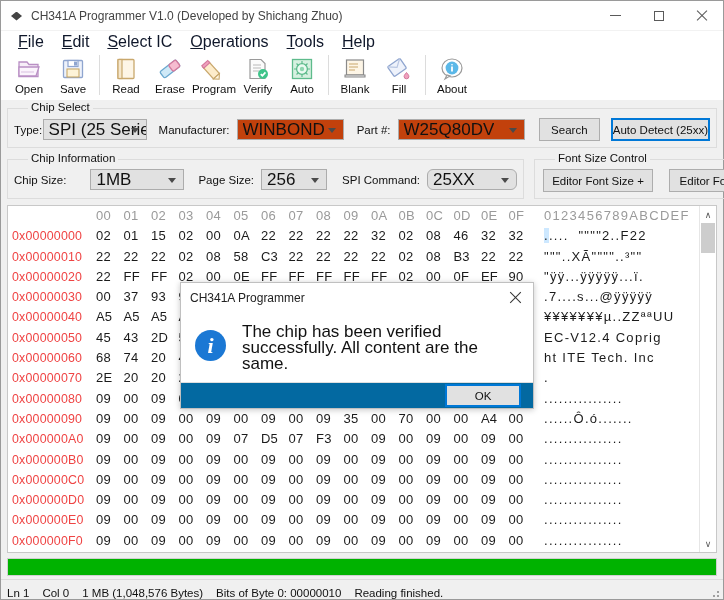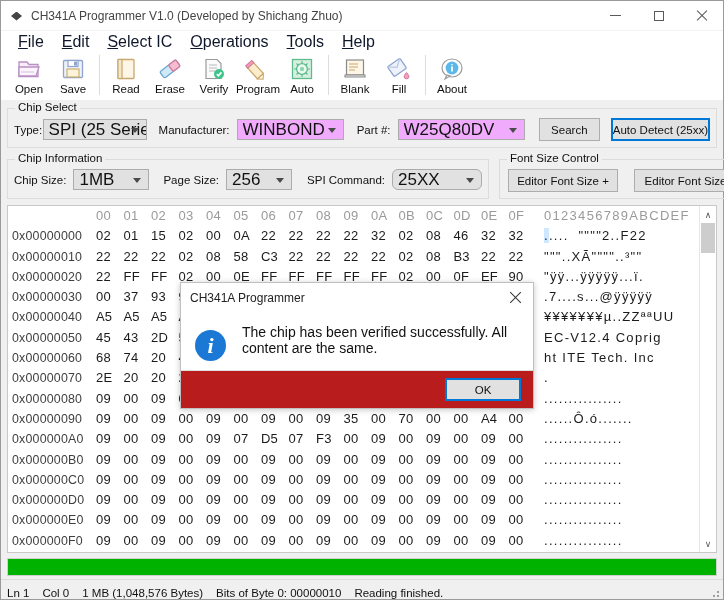--- a/index.html
+++ b/index.html
@@ -109,21 +109,21 @@
   .tbtn .lbl { font-size: 11.5px; color: #111; margin-top: 1px; }
 
   
   .groupbox {
     position: relative;
     border: 1px solid #dcdcdc;
     margin: 0;
   }
   .groupbox > .gb-title {
     position: absolute;
-    top: -8px; left: 7px;
+    top: -8px; left: 20px;
     background: #f0f0f0;
     padding: 0 3px;
     font-size: 11.5px;
     color: #111;
   }
   .section { padding: 0 6px; background: #f0f0f0; }
 
   .row { display: flex; align-items: center; }
   .lbl-static { font-size: 11.5px; color: #111; white-space: nowrap; }
 
@@ -132,21 +132,21 @@
     height: 21px;
     background: #e1e1e1;
     border: 1px solid #acacac;
     display: flex;
     align-items: center;
     position: relative;
     font-size: 17px;
     color: #111;
     padding-left: 5px;
   }
-  .combo.light { background: #f0abfc; }
+  .combo.light { background: #c2410c; }
   .combo .arrow {
     position: absolute; right: 7px; top: 50%;
     margin-top: -2px;
     width: 0; height: 0;
     border-left: 4px solid transparent;
     border-right: 4px solid transparent;
     border-top: 5px solid #4a4a4a;
   }
   .combo .ctext { overflow: hidden; white-space: nowrap; }
 
@@ -184,21 +184,21 @@
 
   .hdr-row, .data-row {
     height: 20.3px;
     line-height: 20.3px;
     font-size: 13px;
     white-space: nowrap;
     letter-spacing: 0.2px;
   }
   .hdr-row { color: #9a9a9a; }
   .data-row { color: #1b1b1b; }
-  .col-offsets .data-row { color: #404040; font-size: 12.4px; }
+  .col-offsets .data-row { color: #ef4444; font-size: 12.4px; }
   .hexcell { display: inline-block; width: 27.5px; text-align: left; }
   .col-hex .hdr-row .hexcell { color: #9a9a9a; }
   .ascii-row {
     height: 20.3px; line-height: 20.3px;
     font-size: 13px;
     letter-spacing: 1.3px;
     color: #1b1b1b;
     white-space: pre;
   }
   .ascii-hdr { color: #9a9a9a; letter-spacing: 1.3px; }
@@ -300,29 +300,29 @@
     color: #ffffff;
     font-family: "Liberation Serif", serif;
     font-style: italic;
     font-weight: bold;
     font-size: 22px;
     display: flex; align-items: center; justify-content: center;
     margin-top: 6px;
   }
   .dlg-msg {
     margin-left: 16px;
-    font-size: 14px;
+    font-size: 17px;
     color: #111;
     line-height: 16px;
     max-width: 268px;
   }
   .dlg-footer {
-    height: 38px;
-    flex: none;
-    background: #b91c1c;
+    height: 26px;
+    flex: none;
+    background: #0369a1;
     border-top: 1px solid #dfdfdf;
     display: flex;
     align-items: center;
     justify-content: flex-end;
     padding-right: 12px;
   }
   .dlg-ok {
     width: 76px; height: 23px;
     background: #e1e1e1;
     border: 2px solid #0078d7;
@@ -406,39 +406,39 @@
               <rect x="3" y="9" width="20" height="8" rx="1.6" fill="#cfe9f7" stroke="#6aa8cf" stroke-width="1.3"></rect>
               <rect x="14" y="9" width="9" height="8" rx="1.6" fill="#f6bcd0" stroke="#d4799c" stroke-width="1.3"></rect>
             </g>
           </svg>
         </div>
         <div class="lbl">Erase</div>
       </div>
       <div class="tbtn">
         <div class="ico">
           <svg width="26" height="26" viewBox="0 0 26 26">
-            <path d="M5 3.5h11l4 4v15H5z" fill="#fbfbfb" stroke="#9a9a9a" stroke-width="1.2"></path>
-            <path d="M8 9h8M8 12h8M8 15h6" stroke="#b9b9b9" stroke-width="1.1"></path>
-            <circle cx="18" cy="18" r="5" fill="#3fc48a"></circle>
-            <path d="M15.8 18.1l1.6 1.7 3-3.4" stroke="#fff" stroke-width="1.7" fill="none"></path>
-          </svg>
-        </div>
-        <div class="lbl">Verify</div>
-      </div>
-      <div class="tbtn">
-        <div class="ico">
-          <svg width="26" height="26" viewBox="0 0 26 26">
             <g transform="rotate(-42 13 13)">
               <rect x="6" y="4" width="8" height="16" fill="#fdeccb" stroke="#c9a86d" stroke-width="1.2"></rect>
               <rect x="6" y="2.5" width="8" height="3" fill="#f0a0bd" stroke="#d4799c" stroke-width="1.1"></rect>
               <path d="M6 20l4 4 4-4z" fill="#fff6e2" stroke="#c9a86d" stroke-width="1.1"></path>
             </g>
           </svg>
         </div>
         <div class="lbl">Program</div>
+      </div>
+      <div class="tbtn">
+        <div class="ico">
+          <svg width="26" height="26" viewBox="0 0 26 26">
+            <path d="M5 3.5h11l4 4v15H5z" fill="#fbfbfb" stroke="#9a9a9a" stroke-width="1.2"></path>
+            <path d="M8 9h8M8 12h8M8 15h6" stroke="#b9b9b9" stroke-width="1.1"></path>
+            <circle cx="18" cy="18" r="5" fill="#3fc48a"></circle>
+            <path d="M15.8 18.1l1.6 1.7 3-3.4" stroke="#fff" stroke-width="1.7" fill="none"></path>
+          </svg>
+        </div>
+        <div class="lbl">Verify</div>
       </div>
       <div class="tbtn">
         <div class="ico">
           <svg width="26" height="26" viewBox="0 0 26 26">
             <rect x="3.5" y="3.5" width="19" height="19" fill="#d6f0e0" stroke="#5ebb8c" stroke-width="1.3"></rect>
             <circle cx="13" cy="13" r="5.4" fill="#eafaf1" stroke="#5ebb8c" stroke-width="1.3"></circle>
             <circle cx="13" cy="13" r="2.2" fill="#8fd6b0"></circle>
             <path d="M13 5v3M13 18v3M5 13h3M18 13h3M7.5 7.5l2 2M16.5 16.5l2 2M18.5 7.5l-2 2M9.5 16.5l-2 2" stroke="#5ebb8c" stroke-width="1.2"></path>
           </svg>
         </div>
@@ -513,21 +513,21 @@
         <div class="btn focused" style="width:110px;margin-left:11px;">Auto Detect (25xx)</div>
       </div>
     </div>
   </div>
 
   <div class="section" style="padding-top:11px;display:flex;gap:10px;">
     <div class="groupbox" style="height:40px;flex:1 1 auto;">
       <div class="gb-title">Chip Information</div>
       <div class="row" style="padding:9px 6px 0 6px;">
         <div class="lbl-static">Chip Size:</div>
-        <div class="combo" style="width:76px;margin-left:7px;">
+        <div class="combo" style="width:94px;margin-left:24px;">
           <span class="ctext">1MB</span>
           <span class="arrow"></span>
         </div>
         <div class="lbl-static" style="margin-left:14px;">Page Size:</div>
         <div class="combo" style="width:66px;margin-left:7px;">
           <span class="ctext">256</span>
           <span class="arrow"></span>
         </div>
         <div class="lbl-static" style="margin-left:15px;">SPI Command:</div>
         <div class="combo" style="width:90px;margin-left:7px;border-radius:6px;">

